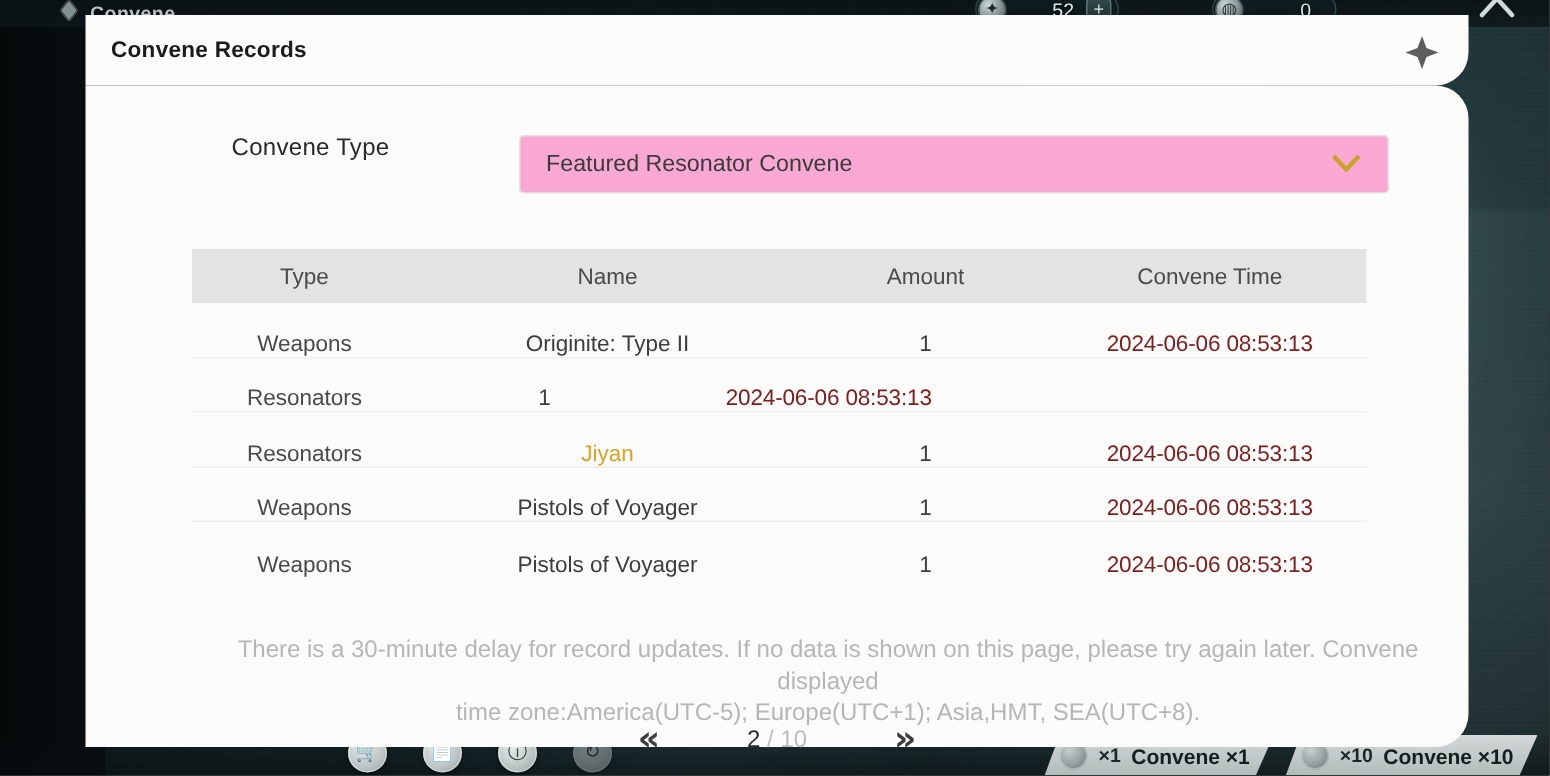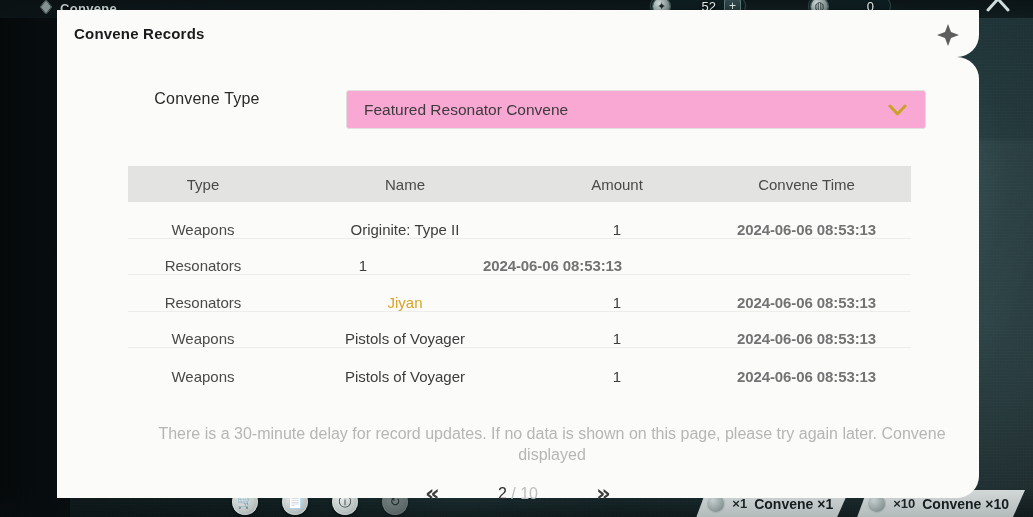--- a/index.html
+++ b/index.html
@@ -204,21 +204,21 @@
 
   .tbl-row{
     display:flex; align-items:flex-end; height:36.5px;
     background:#fbfbfa;
     border-bottom:1px solid #ededeb;
     font-size:15px; color:#3d3d3d;
   }
   .tbl-row:last-child{ border-bottom:none; }
   .tbl-row .c-type{ color:#4a4a4a; }
   .tbl-row .c-name.rare{ color:#d9a326; }
-  .tbl-row .c-time{ color:#737373; letter-spacing:-.1px;font-weight:bold; }
+  .tbl-row .c-time{ color:#7f1d1d; letter-spacing:-.1px; }
 
   
   .note{
     position:absolute; left:100px; top:366px; width:790px;
     text-align:center; font-size:16px; line-height:21px; color:#b6b6b4;
   }
   
   .pager{
     position:absolute; left:0; top:425px; width:100%;
     display:flex; align-items:center; justify-content:center; gap:58px;
@@ -353,20 +353,21 @@
         <div class="tbl-row">
           <div class="c-type">Weapons</div>
           <div class="c-name">Pistols of Voyager</div>
           <div class="c-amt">1</div>
           <div class="c-time">2024-06-06 08:53:13</div>
         </div>
       </div>
 
       <div class="note">
         <div>There is a 30-minute delay for record updates. If no data is shown on this page, please try again later. Convene displayed</div>
+        <div>time zone:America(UTC-5); Europe(UTC+1); Asia,HMT, SEA(UTC+8).</div>
       </div>
 
       <div class="pager">
         <span class="pg-arrow">«</span>
         <span class="pg-num">
           <span>2</span><span class="sep"> / </span><span class="tot">10</span>
         </span>
         <span class="pg-arrow">»</span>
       </div>
 

